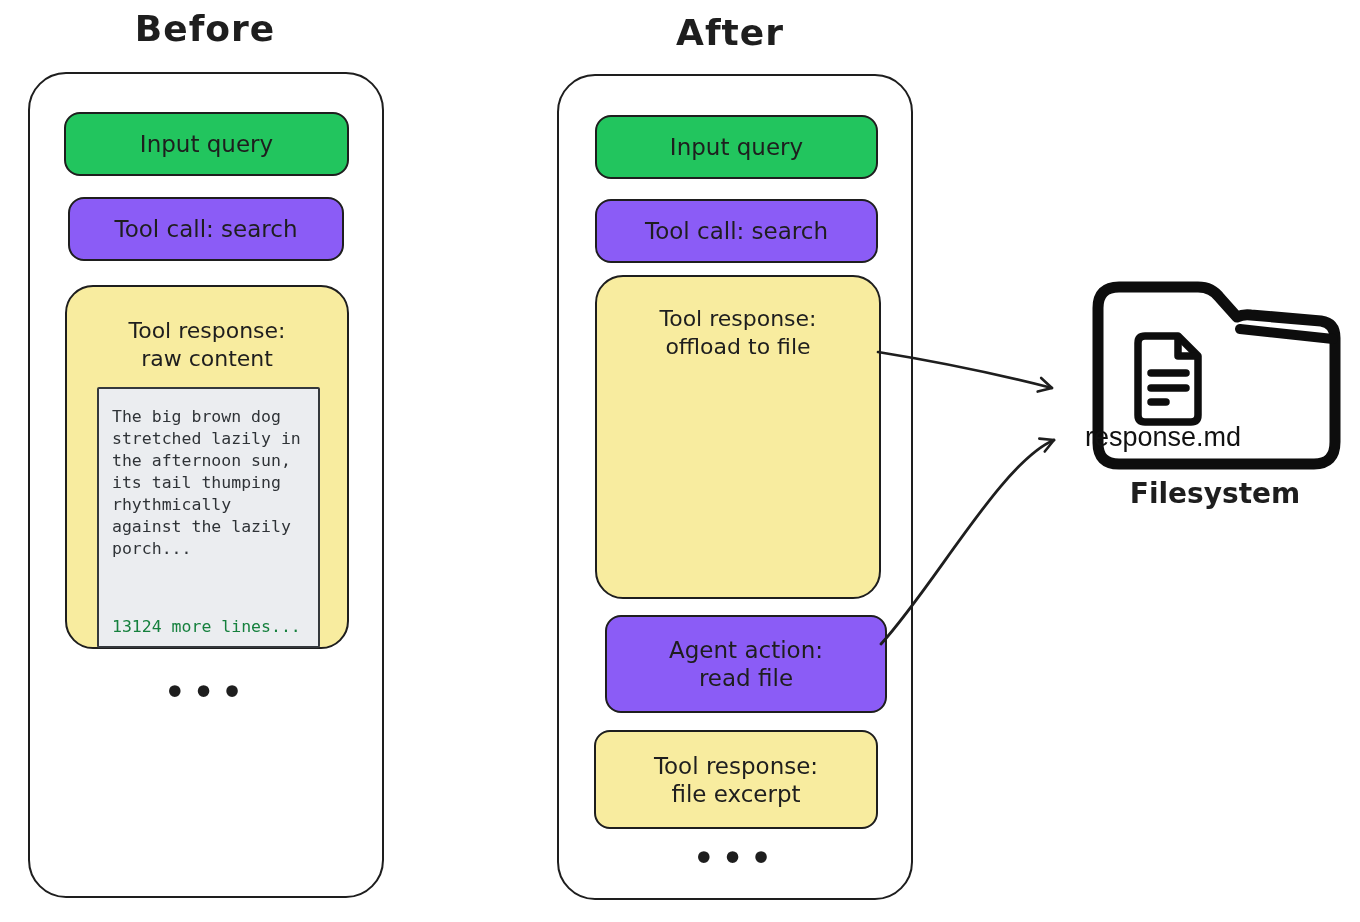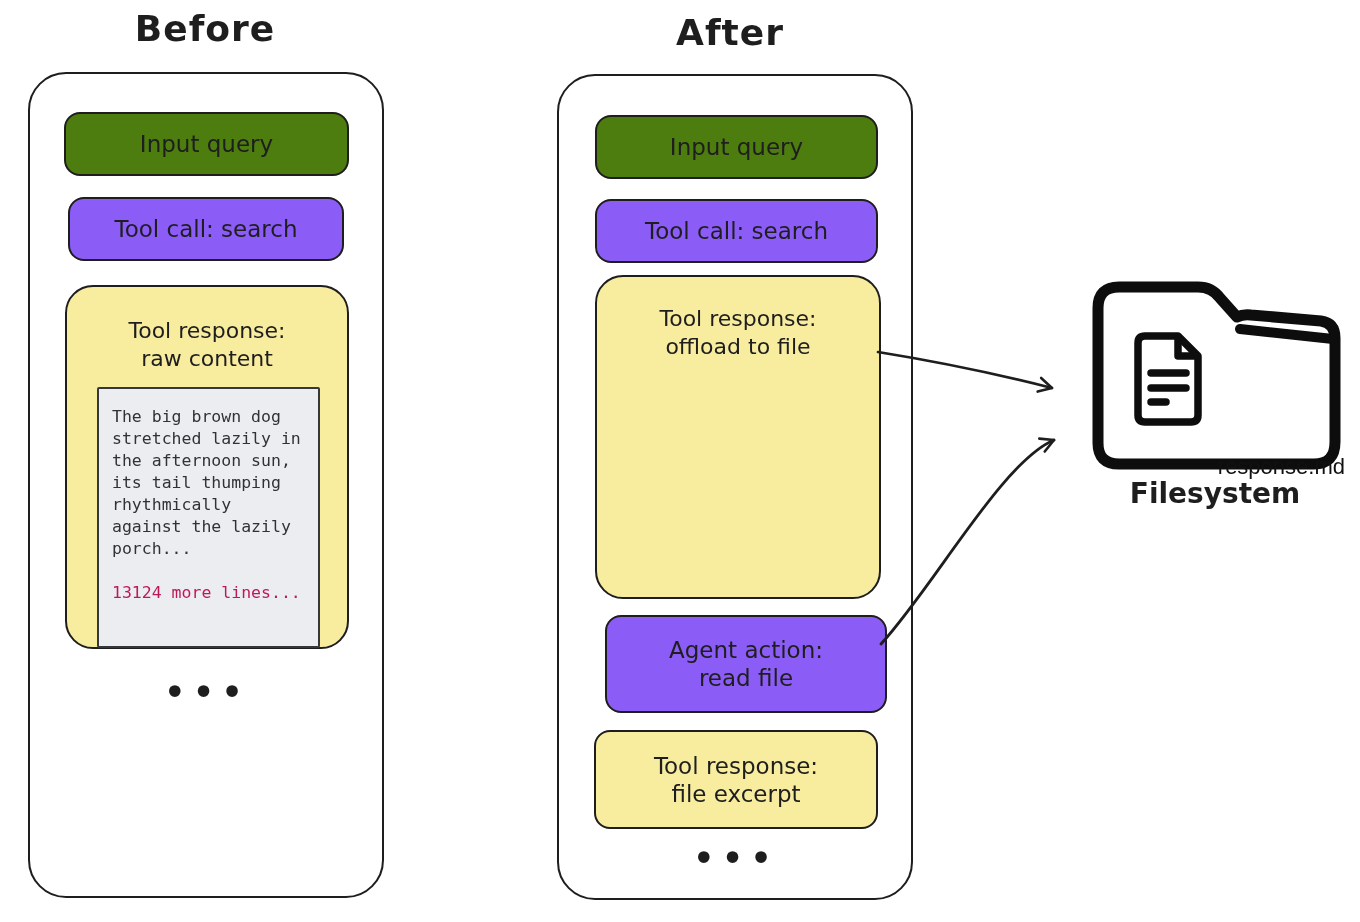--- a/index.html
+++ b/index.html
@@ -19,52 +19,52 @@
     border:2.5px solid #1e1e1e; border-radius:38px;
   }
   #before-panel { left:28px;  top:72px; }
   #after-panel  { left:557px; top:74px; }
 
   .box {
     position:absolute; border:2px solid #1e1e1e; border-radius:16px;
     display:flex; align-items:center; justify-content:center;
     font-size:23px; text-align:center; line-height:28px;
   }
-  .box.blue   { background:#4d7c0f; }
+  .box.blue   { background:#22c55e; }
   .box.green  { background:#8b5cf6; }
   .box.yellow { background:#f8ec9f; }
   .box.bigyellow {
     display:block; border-radius:28px; background:#f8ec9f;
   }
   .yellow-heading {
     position:absolute; left:0; right:0; text-align:center;
     font-size:22px; line-height:28px;
   }
   .code-box {
     position:absolute; background:#ebedf0; border:2px solid #34383c;
     border-radius:2px; box-sizing:border-box; padding:14px 0 0 13px;
     font-family:"DejaVu Sans Mono", monospace; font-size:16.5px; color:#2f3337;
     text-align:left;
   }
   .mono-line { height:22px; white-space:pre; }
   .mono-spacer { height:22px; }
-  .mono-red { color:#be185d; }
+  .mono-red { color:#15803d;margin-top:34px; }
   .dots {
     position:absolute; left:0; width:100%; text-align:center;
     font-size:40px; letter-spacing:5px; line-height:40px; color:#1e1e1e;
   }
   .two-line { display:flex; flex-direction:column; }
 
   #arrow-layer { position:absolute; left:0; top:0; width:1360px; height:922px; pointer-events:none; }
 
   #folder-wrap { position:absolute; left:1085px; top:272px; width:260px; height:250px; }
   #folder-svg  { position:absolute; left:0; top:0; }
   #file-name {
-    position:absolute; left:0; top:150px; width:260px; text-align:right;
-    font-family:"Liberation Sans", sans-serif; font-size:22px; color:#111111;margin-top:32px;
+    position:absolute; left:0; top:150px; width:260px; text-align:left;
+    font-family:"Liberation Sans", sans-serif; font-size:27px; color:#111111;
   }
   #filesystem-label {
     position:absolute; left:0; top:205px; width:260px; text-align:center;
     font-size:28px; font-weight:bold; color:#1e1e1e;
   }
 
   
   #b-input  { left:34px; top:38px;  width:281px; height:60px; }
   #b-tool   { left:38px; top:123px; width:272px; height:60px; }
   #b-resp   { left:35px; top:211px; width:280px; height:360px; }

